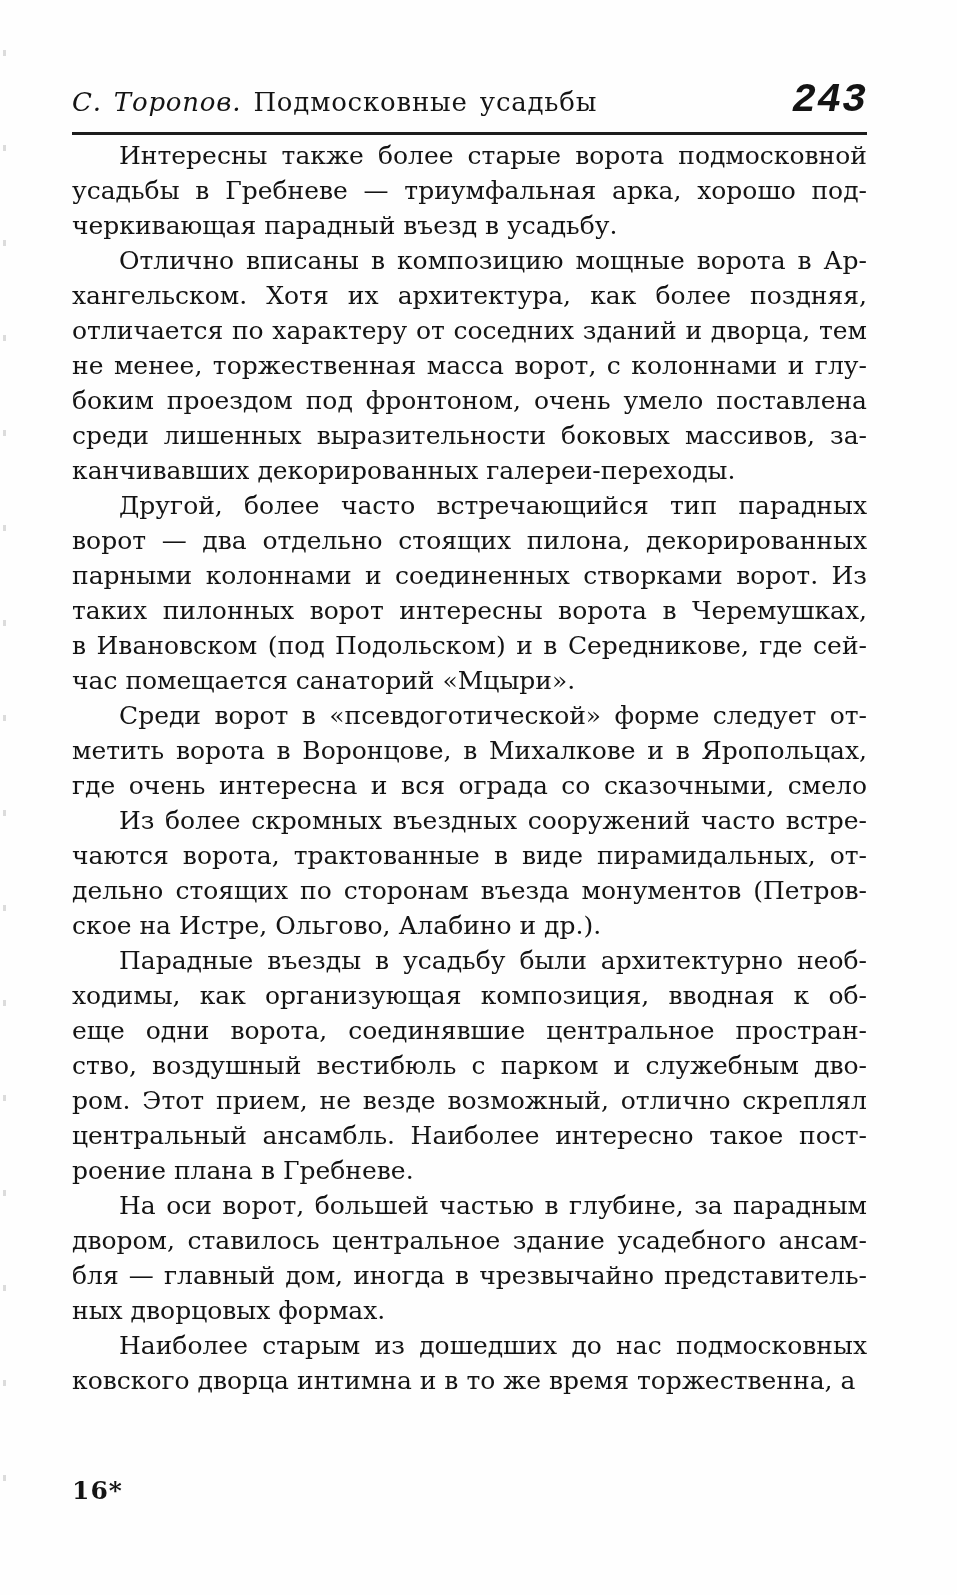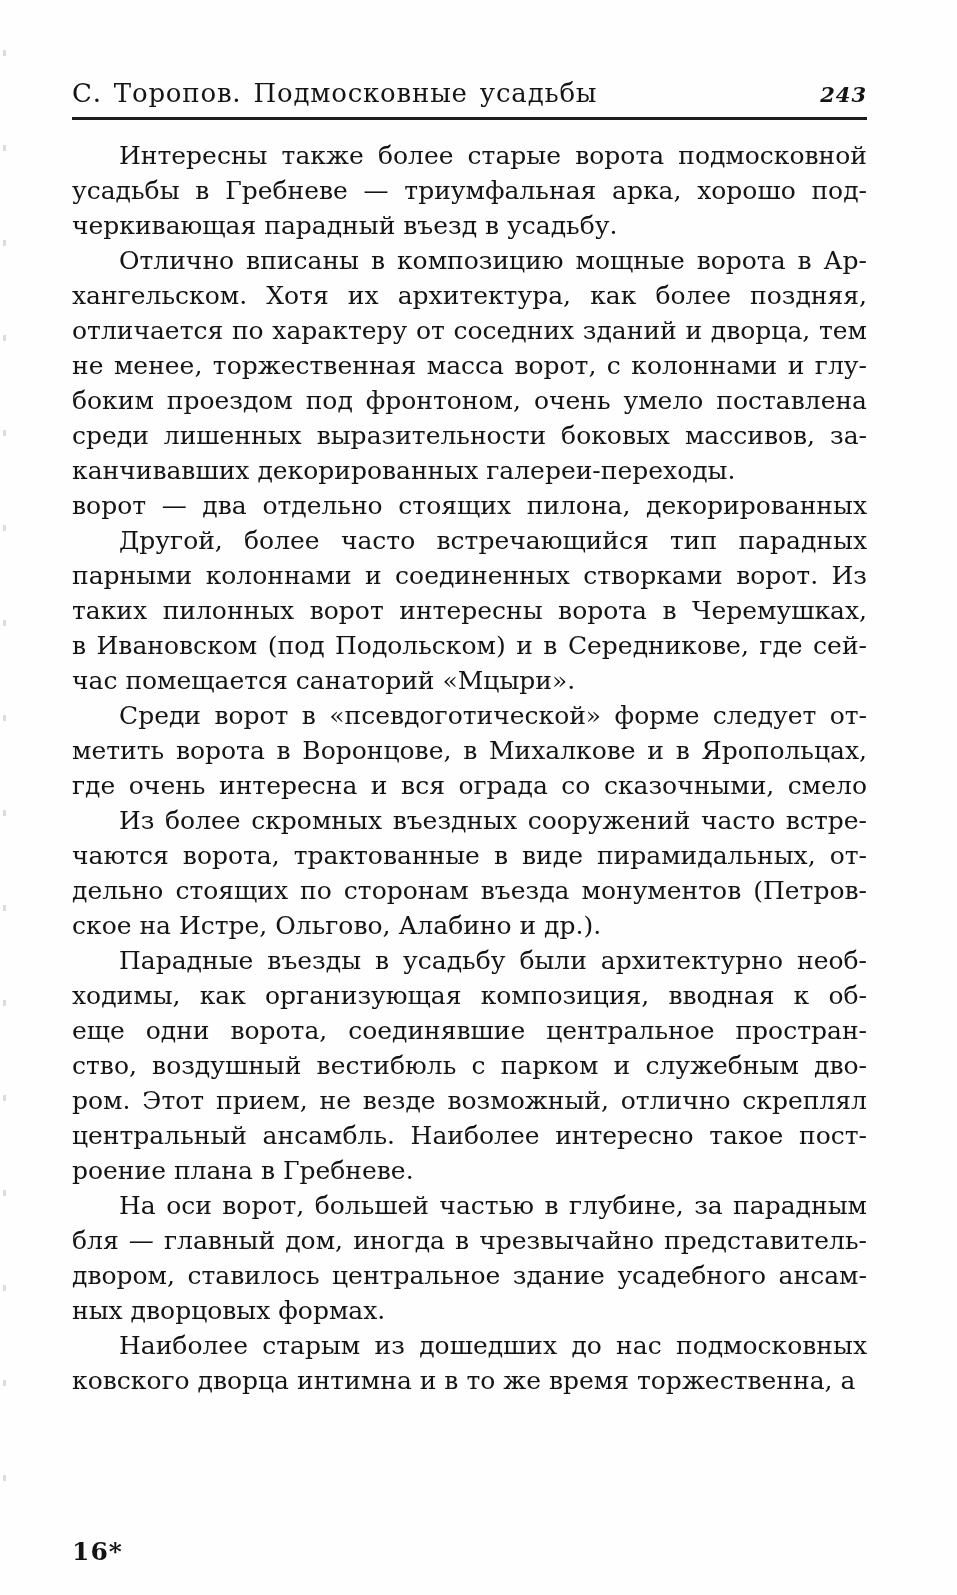--- a/index.html
+++ b/index.html
@@ -39,50 +39,52 @@
     border-bottom: 3px solid #1d1d1d;
     padding-bottom: 9px;
   }
   .running-title {
     font-size: 26px;
     letter-spacing: 0.8px;
     word-spacing: 3px;
     white-space: nowrap;
   }
   .running-title .author {
+    font-style: italic;
   }
   .running-title .book {
     font-style: normal;
   }
   .folio {
-    font-size: 21px;
+    font-size: 40px;
     font-style: italic;
     font-weight: bold;
     letter-spacing: 1px;
+    font-family: Liberation Mono, monospace;
   }
   .body-text {
     position: absolute;
     left: 72px;
     top: 138px;
     width: 795px;
     font-size: 25px;
     line-height: 35px;
   }
   .paragraph { margin: 0; }
   .line {
     text-align: justify;
     text-align-last: justify;
     white-space: normal;
   }
   .line.first { text-indent: 47px; }
   .line.last  { text-align-last: left; }
   .signature-mark {
     position: absolute;
     left: 72px;
-    top: 1537px;
+    top: 1476px;
     font-size: 25px;
     font-weight: bold;
     letter-spacing: 1px;
   }
 </style>
 </head>
 <body>
 
 <div class="page">
 
@@ -105,22 +107,22 @@
       <div class="paragraph">
         <div class="line first">Отлично вписаны в композицию мощные ворота в Ар-</div>
         <div class="line">хангельском. Хотя их архитектура, как более поздняя,</div>
         <div class="line">отличается по характеру от соседних зданий и дворца, тем</div>
         <div class="line">не менее, торжественная масса ворот, с колоннами и глу-</div>
         <div class="line">боким проездом под фронтоном, очень умело поставлена</div>
         <div class="line">среди лишенных выразительности боковых массивов, за-</div>
         <div class="line last">канчивавших декорированных галереи-переходы.</div>
       </div>
       <div class="paragraph">
+        <div class="line first">Другой, более часто встречающийся тип парадных</div>
         <div class="line">ворот — два отдельно стоящих пилона, декорированных</div>
-        <div class="line first">Другой, более часто встречающийся тип парадных</div>
         <div class="line">парными колоннами и соединенных створками ворот. Из</div>
         <div class="line">таких пилонных ворот интересны ворота в Черемушках,</div>
         <div class="line">в Ивановском (под Подольском) и в Середникове, где сей-</div>
         <div class="line last">час помещается санаторий «Мцыри».</div>
       </div>
       <div class="paragraph">
         <div class="line first">Среди ворот в «псевдоготической» форме следует от-</div>
         <div class="line">метить ворота в Воронцове, в Михалкове и в Яропольцах,</div>
         <div class="line">где очень интересна и вся ограда со сказочными, смело</div>
       </div>
@@ -134,22 +136,22 @@
         <div class="line first">Парадные въезды в усадьбу были архитектурно необ-</div>
         <div class="line">ходимы, как организующая композиция, вводная к об-</div>
         <div class="line">еще одни ворота, соединявшие центральное простран-</div>
         <div class="line">ство, воздушный вестибюль с парком и служебным дво-</div>
         <div class="line">ром. Этот прием, не везде возможный, отлично скреплял</div>
         <div class="line">центральный ансамбль. Наиболее интересно такое пост-</div>
         <div class="line last">роение плана в Гребневе.</div>
       </div>
       <div class="paragraph">
         <div class="line first">На оси ворот, большей частью в глубине, за парадным</div>
+        <div class="line">двором, ставилось центральное здание усадебного ансам-</div>
         <div class="line">бля — главный дом, иногда в чрезвычайно представитель-</div>
-        <div class="line">двором, ставилось центральное здание усадебного ансам-</div>
         <div class="line last">ных дворцовых формах.</div>
       </div>
       <div class="paragraph">
         <div class="line first">Наиболее старым из дошедших до нас подмосковных</div>
         <div class="line last">ковского дворца интимна и в то же время торжественна, а</div>
       </div>
     </div>
 
   <div class="signature-mark">16*</div>
 

